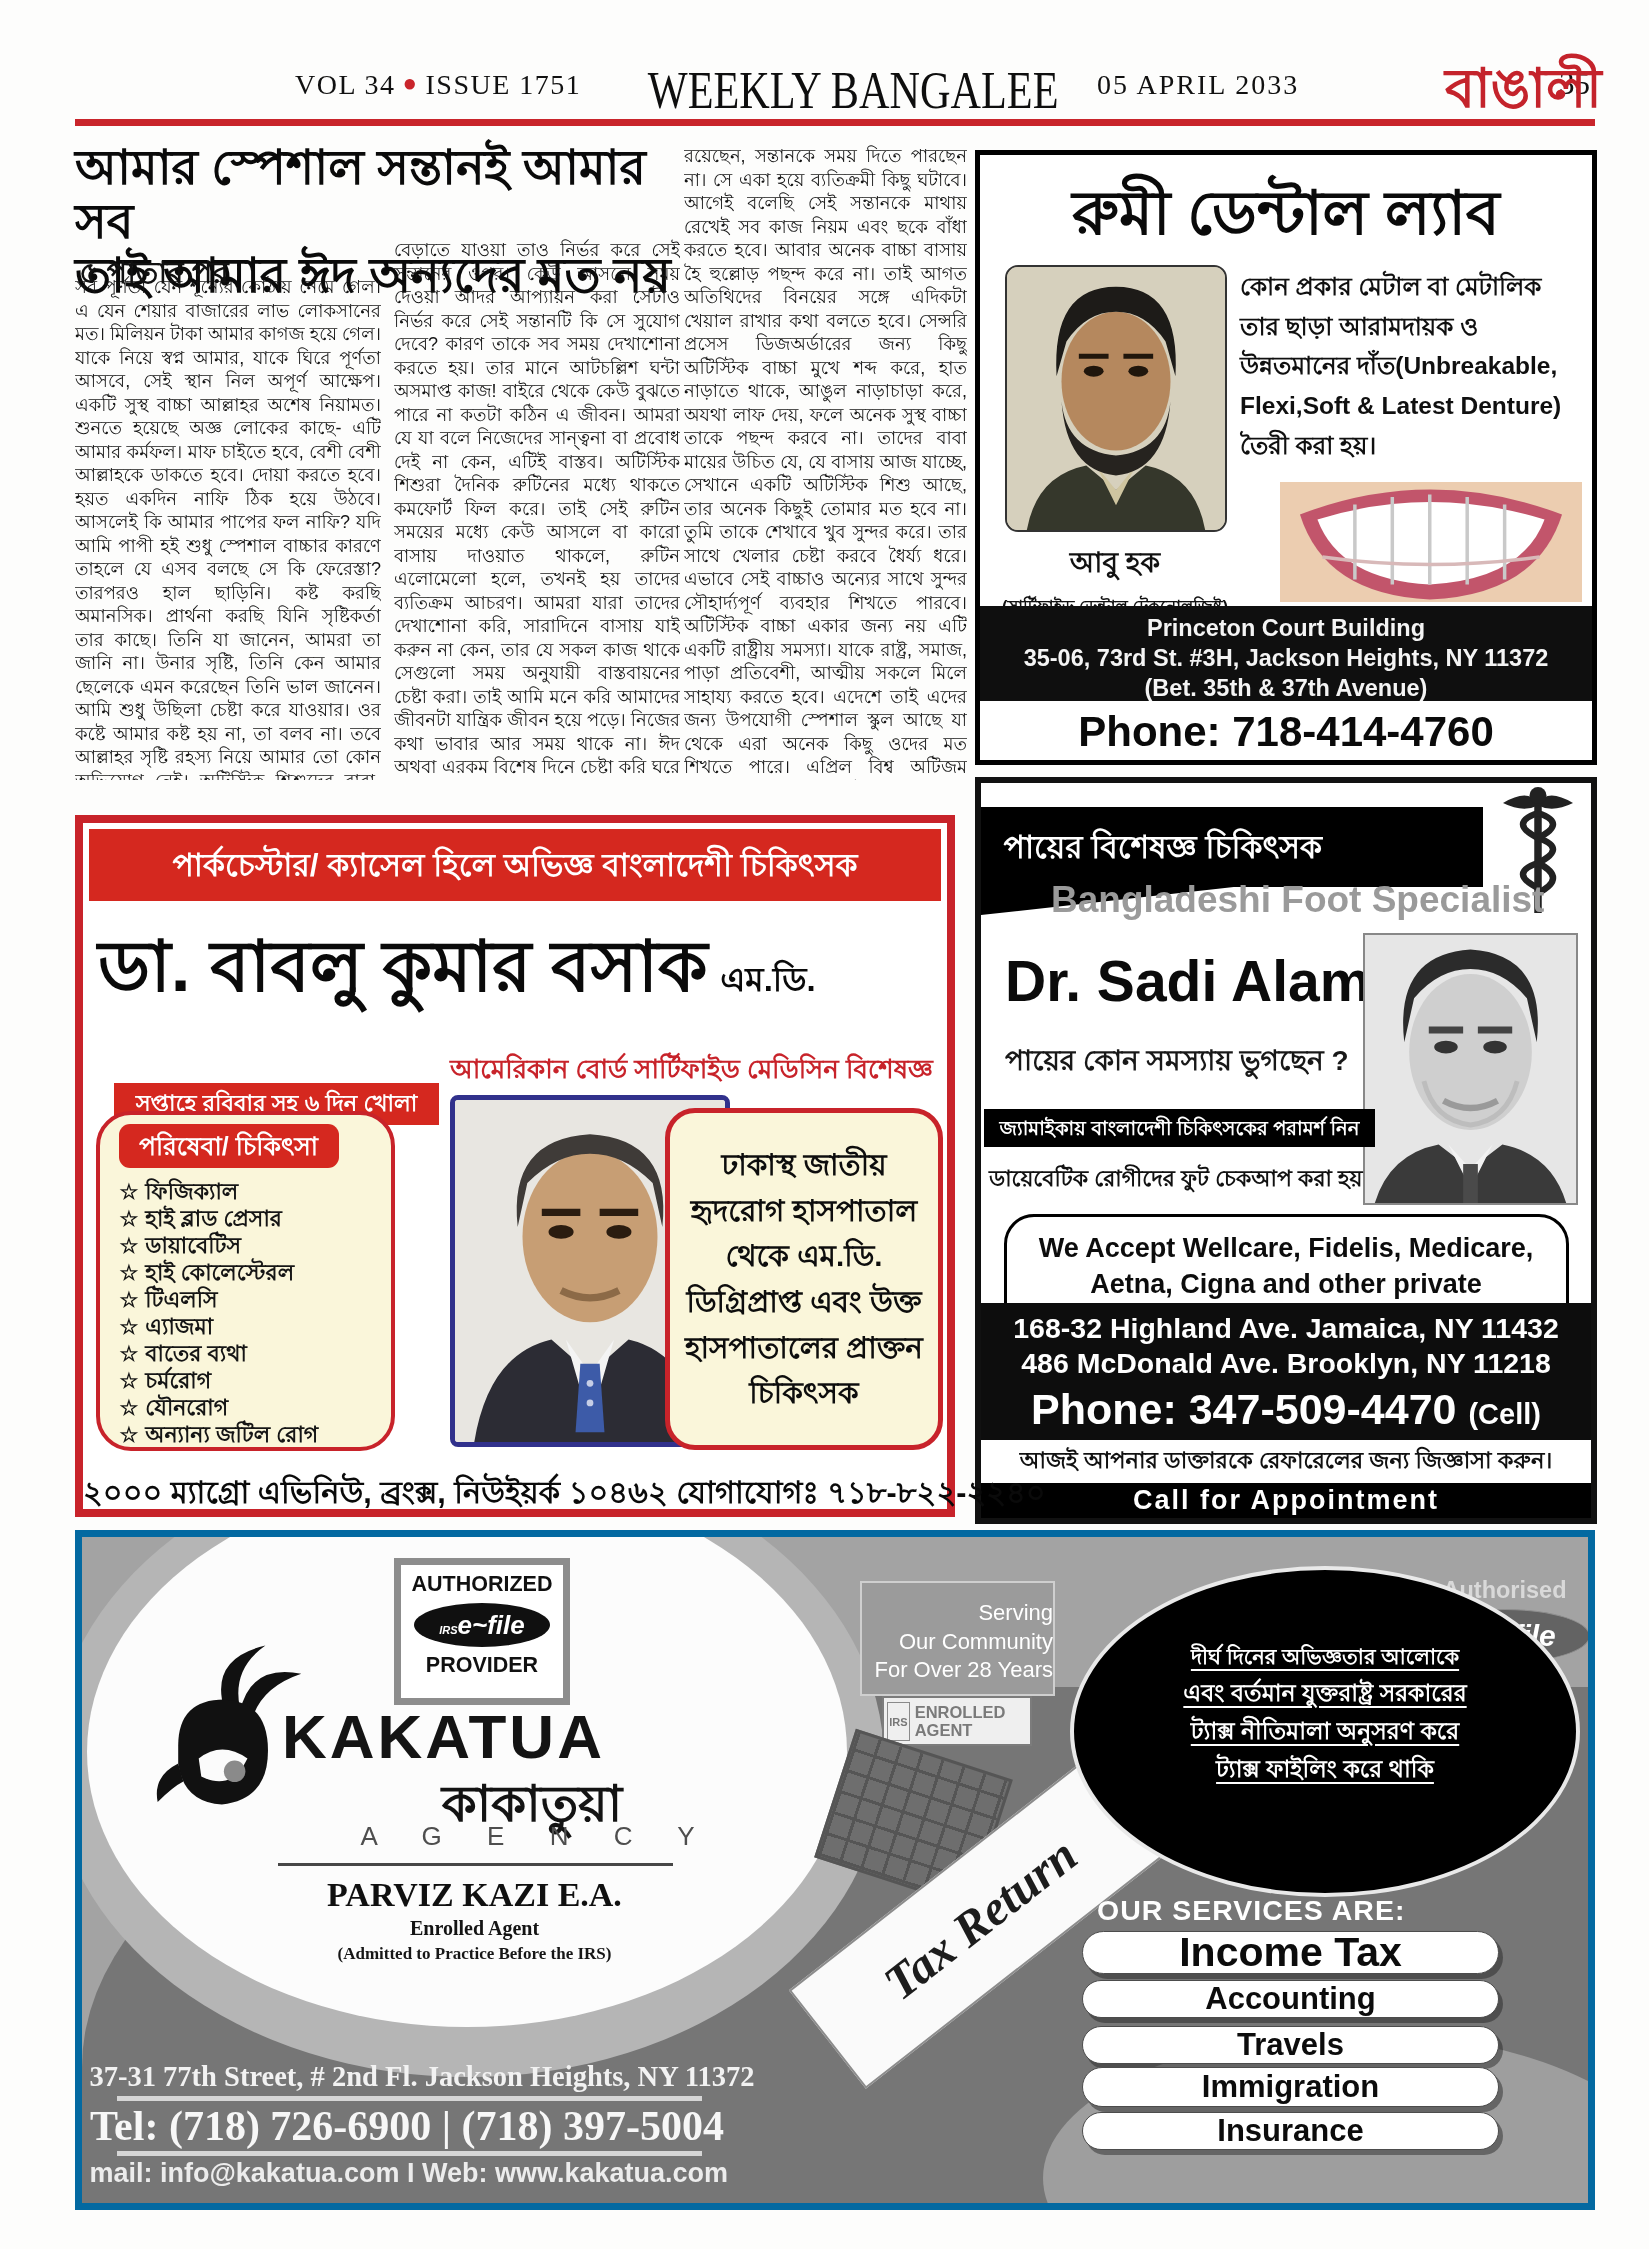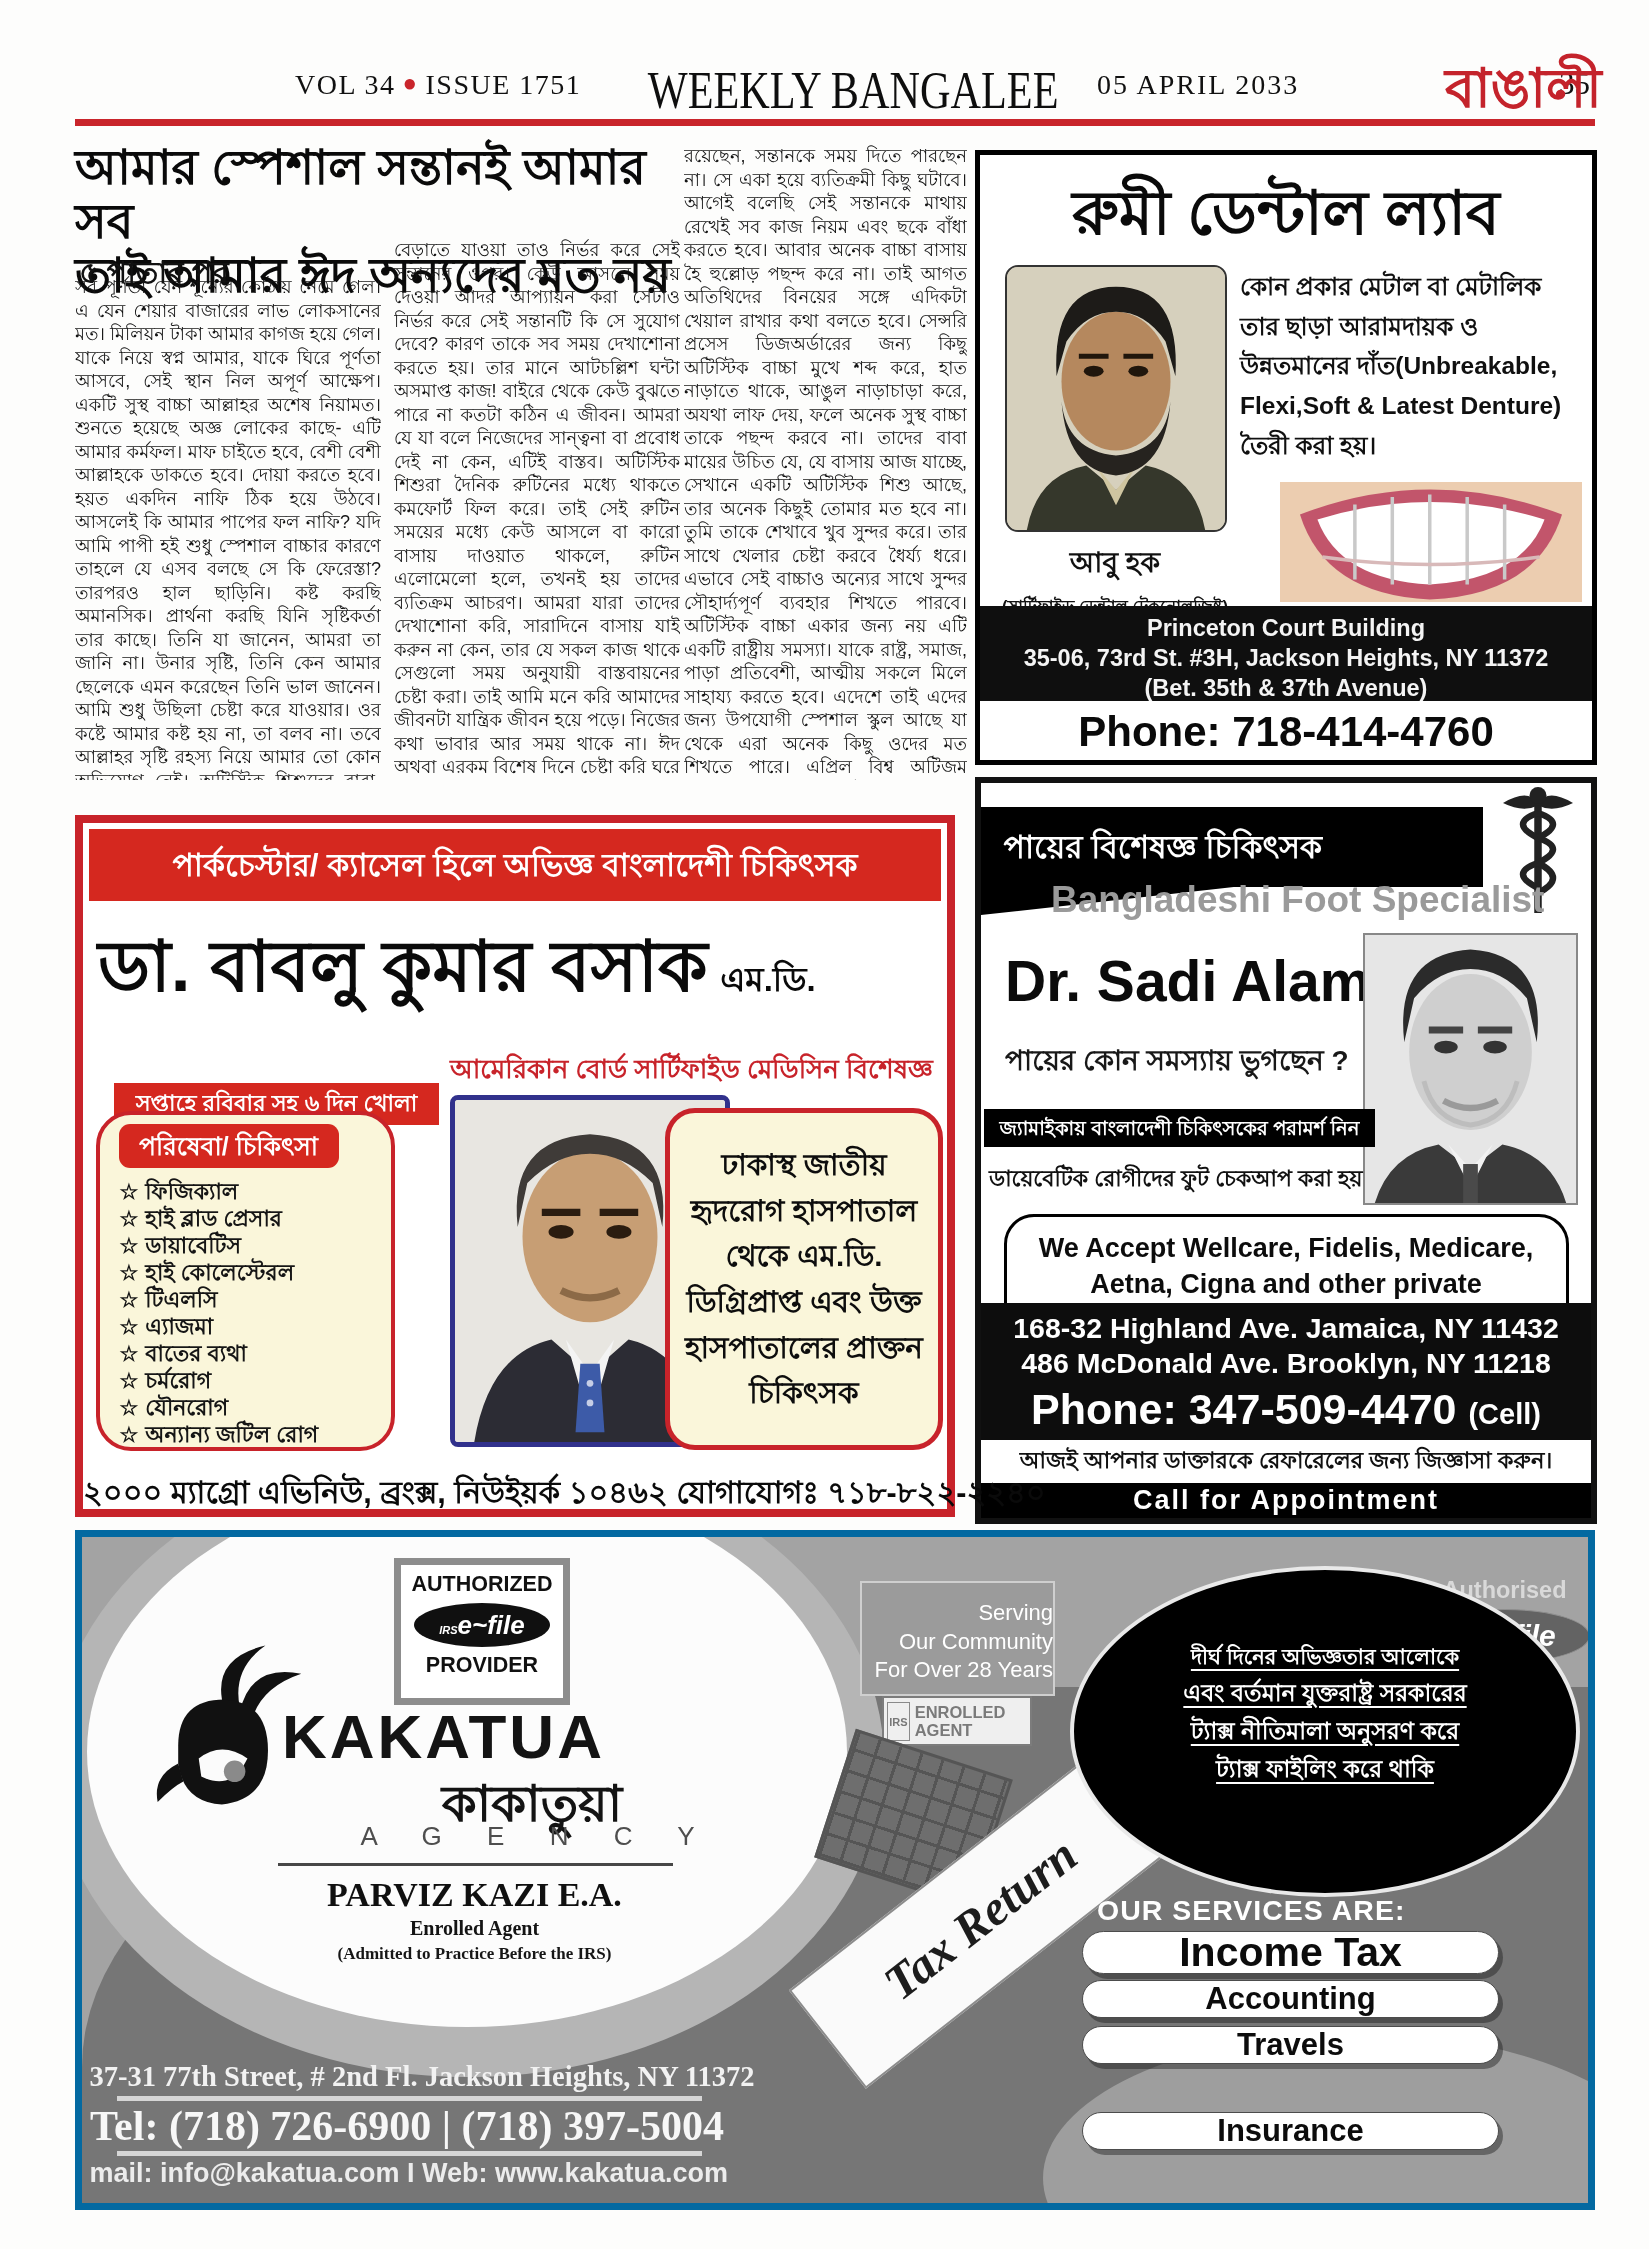--- a/index.html
+++ b/index.html
@@ -330,17 +330,18 @@
       <div class="l0">দীর্ঘ দিনের অভিজ্ঞতার আলোকে</div>
       <div class="l1">এবং বর্তমান যুক্তরাষ্ট্র সরকারের</div>
       <div class="l2">ট্যাক্স নীতিমালা অনুসরণ করে</div>
       <div class="l3">ট্যাক্স ফাইলিং করে থাকি</div>
     </div>
 
     <div class="abs kk-svc-hd">OUR SERVICES ARE:</div>
     <div class="abs kk-btn kk-b0">Income Tax</div>
     <div class="abs kk-btn kk-b1">Accounting</div>
     <div class="abs kk-btn kk-b2">Travels</div>
+    <div class="abs kk-btn kk-b3">Immigration</div>
     <div class="abs kk-btn kk-b4">Insurance</div>
   </div>
 
 </div>
 
 
 </body></html>

